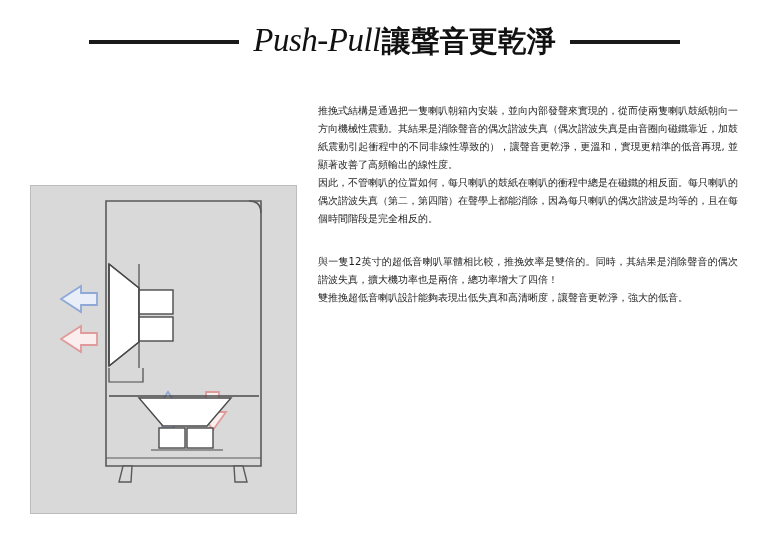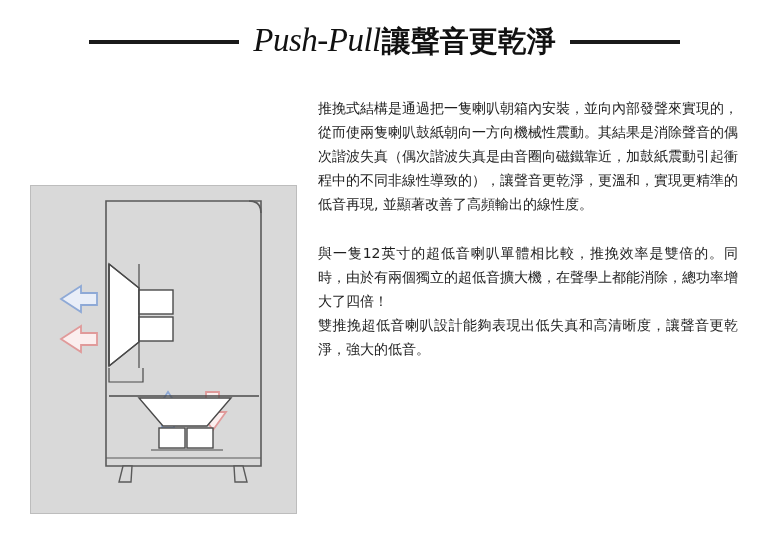--- a/index.html
+++ b/index.html
@@ -69,25 +69,25 @@
     height: 327px;
     background: #d9d9d9;
     border: 1px solid #bdbdbd;
   }
   .fig-svg { display: block; }
 
   
   .body-text {
     position: absolute;
     left: 318px;
-    top: 96px;
+    top: 102px;
     width: 420px;
     font-family: "DejaVu Sans", sans-serif;
-    font-size: 14px;
-    line-height: 24px;
+    font-size: 10px;
+    line-height: 18px;
     color: #1e1e1e;
     text-align: justify;
     text-justify: inter-ideograph;
   }
   .para { margin: 0; }
   .para + .para { margin-top: 0; }
   .para.gap { margin-top: 25px; }
 </style>
 </head>
 <body>
@@ -144,17 +144,18 @@
       <rect x="128" y="242" width="26" height="20" fill="#ffffff" stroke="#4a4a4a" stroke-width="1.4"></rect>
       <rect x="156" y="242" width="26" height="20" fill="#ffffff" stroke="#4a4a4a" stroke-width="1.4"></rect>
       <line x1="120" y1="264" x2="192" y2="264" stroke="#4a4a4a" stroke-width="1.2"></line>
 
       <line x1="75" y1="272" x2="230" y2="272" stroke="#5a5a5a" stroke-width="1.2"></line>
     </svg>
   </div>
 
   <div class="body-text">
     <p class="para">推挽式結構是通過把一隻喇叭朝箱內安裝，並向內部發聲來實現的，從而使兩隻喇叭鼓紙朝向一方向機械性震動。其結果是消除聲音的偶次諧波失真（偶次諧波失真是由音圈向磁鐵靠近，加鼓紙震動引起衝程中的不同非線性導致的），讓聲音更乾淨，更溫和，實現更精準的低音再現, 並顯著改善了高頻輸出的線性度。</p>
-    <p class="para gap">與一隻12英寸的超低音喇叭單體相比較，推挽效率是雙倍的。同時，由於有兩個獨立的超低音擴大機，在聲學上都能消除，總功率增大了四倍！</p>
+    <p class="para">因此，不管喇叭的位置如何，每只喇叭的鼓紙在喇叭的衝程中總是在磁鐵的相反面。每只喇叭的偶次諧波失真（第二，第四階）在聲學上都能消除，因為每只喇叭的偶次諧波是均等的，且在每個時間階段是完全相反的。</p>
+    <p class="para gap">與一隻12英寸的超低音喇叭單體相比較，推挽效率是雙倍的。同時，其結果是消除聲音的偶次諧波失真，擴大機功率也是兩倍，總功率增大了四倍！</p>
     <p class="para">雙推挽超低音喇叭設計能夠表現出低失真和高清晰度，讓聲音更乾淨，強大的低音。</p>
   </div>
 
 </div>
 
 </body></html>

